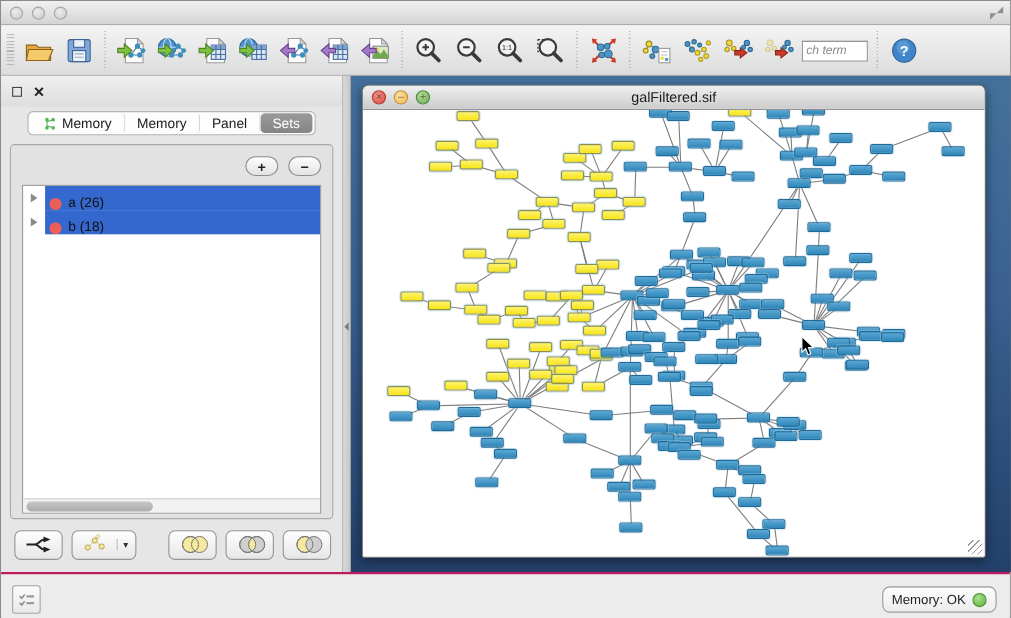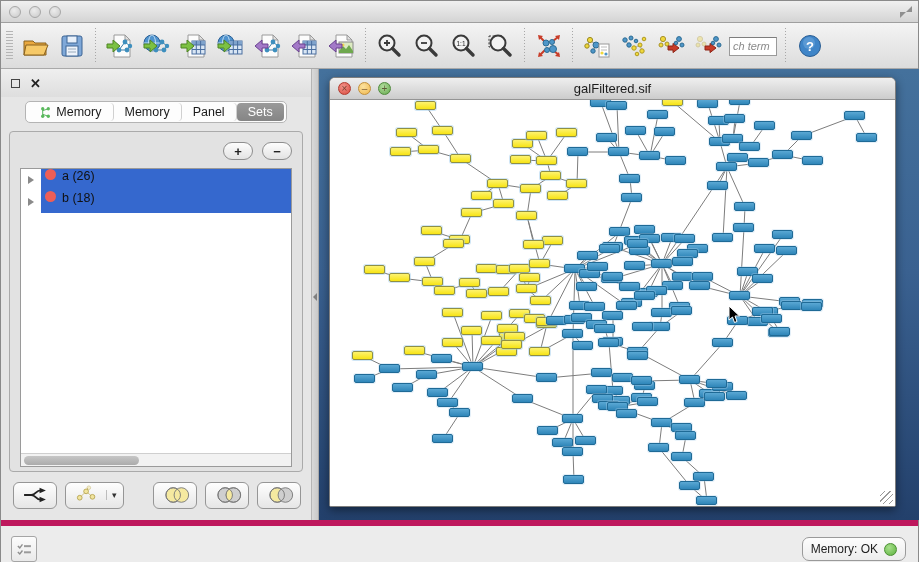--- a/index.html
+++ b/index.html
@@ -24,21 +24,21 @@
     background:linear-gradient(#f4f4f4,#dcdcdc); border-bottom:1px solid #a9a9a9;
     display:flex; align-items:center; padding-left:2px; }
   .tb-handle { width:7px; height:30px; margin:0 3px;
     background-image:repeating-linear-gradient(#b5b5b5 0 1px, transparent 1px 3px);
     background-size:2px 100%; background-repeat:repeat-x; }
   .tb-btn { width:37px; height:36px; display:flex; align-items:center; justify-content:center;
     border:0; background:transparent; cursor:default; }
   .tb-btn svg { width:28px; height:28px; }
   .tb-sep { width:1px; height:36px; margin:0 5px;
     background-image:repeating-linear-gradient(#a8a8a8 0 1px, transparent 1px 3px); }
-  .tb-search { width:48px; height:19px; margin:0 3px; }
+  .tb-search { width:60px; height:19px; margin:0 3px; }
   .tb-search input { width:100%; height:100%; border:1px solid #9a9a9a; border-top-color:#7d7d7d;
     font-size:11px; font-style:italic; color:#777; padding:0 3px; background:#fff;
     font-family:"Liberation Sans", sans-serif; }
   .tb-search input::placeholder { color:#8a8a8a; font-style:italic; }
 
   
   .main { position:absolute; left:0; top:68px; width:919px; height:451px; display:flex; }
 
   
   .control-panel { width:310px; background:#e6e6e6; display:flex; flex-direction:column; }
@@ -58,21 +58,21 @@
     background:#e2e2e2; display:flex; flex-direction:column; padding:6px 10px 4px 10px; }
   .pm-row { display:flex; justify-content:flex-end; gap:9px; padding:4px 0 8px 0; }
   .pm-btn { width:30px; height:18px; border-radius:9px; border:1px solid #8e8e8e;
     background:linear-gradient(#fdfdfd,#e3e3e3); font-size:13px; font-weight:bold; color:#222;
     display:flex; align-items:center; justify-content:center; line-height:1; }
   .set-list { flex:1; background:#fff; border:1px solid #9a9a9a; position:relative; overflow:hidden; }
   .set-row { display:flex; align-items:center; height:22px; font-size:12.5px; color:#111; }
   .set-row.selected .row-sel { background:#3568ce; }
   .row-pre { width:20px; display:flex; align-items:center; justify-content:center; flex:0 0 20px; }
   .tri { width:0; height:0; border-left:6px solid #8a8a8a; border-top:4px solid transparent; border-bottom:4px solid transparent; }
-  .row-sel { flex:1; height:100%; display:flex; align-items:flex-start; gap:6px; padding-left:4px; }
+  .row-sel { flex:1; height:100%; display:flex; align-items:flex-end; gap:6px; padding-left:4px; }
   .set-dot { width:11px; height:11px; border-radius:50%; background:#ed5e57; flex:0 0 11px; }
   .hscroll { position:absolute; left:0; right:0; bottom:0; height:13px; background:#f2f2f2;
     border-top:1px solid #cfcfcf; }
   .hthumb { position:absolute; left:3px; top:2px; width:115px; height:9px; border-radius:5px;
     background:linear-gradient(#c6c6c6,#ababab); }
   .cp-actions { height:44px; display:flex; align-items:center; gap:8px; padding:0 10px 6px 12px; }
   .act-btn { height:27px; border:1px solid #969696; border-radius:6px;
     background:linear-gradient(#fefefe,#e6e6e6); display:flex; align-items:center; justify-content:center;
     padding:0 6px; }
   .act-btn svg { width:30px; height:20px; }
@@ -108,21 +108,21 @@
   .gnode.c1 { background:linear-gradient(#fdf370,#f7e415); border:1px solid #8f8f45;
     box-shadow:0 0 0 1px rgba(150,200,235,.45); }
   .gnode.c0 { background:linear-gradient(#5aa8d4,#2f86b9); border:1px solid #1f6a96;
     box-shadow:0 0 0 1px rgba(175,210,235,.35); }
   .grip { position:absolute; right:2px; bottom:2px; width:13px; height:13px;
     background:repeating-linear-gradient(135deg, transparent 0 3px, #9a9a9a 3px 4px); }
   .cursor-svg { position:absolute; width:14px; height:20px; }
 
   
   .statusbar { position:absolute; left:0; top:519px; right:0; height:43px; background:#ececec;
-    border-top:6px solid #be185d; }
+    border-top:2px solid #be185d; }
   .sb-btn { position:absolute; left:10px; top:10px; width:26px; height:26px;
     border:1px solid #a5a5a5; background:linear-gradient(#fcfcfc,#e9e9e9); border-radius:3px;
     display:flex; align-items:center; justify-content:center; }
   .sb-btn svg { width:20px; height:20px; }
   .memory-btn { position:absolute; right:12px; top:11px; height:24px; border:1px solid #9a9a9a;
     border-radius:7px; background:linear-gradient(#fdfdfd,#ececec); display:flex; align-items:center;
     gap:6px; padding:0 8px; font-size:12px; color:#222; }
   .mem-dot { width:13px; height:13px; border-radius:50%;
     background:radial-gradient(circle at 38% 32%, #a8e08c,#5cb23e); border:1px solid #4a8f32; }
 </style>

